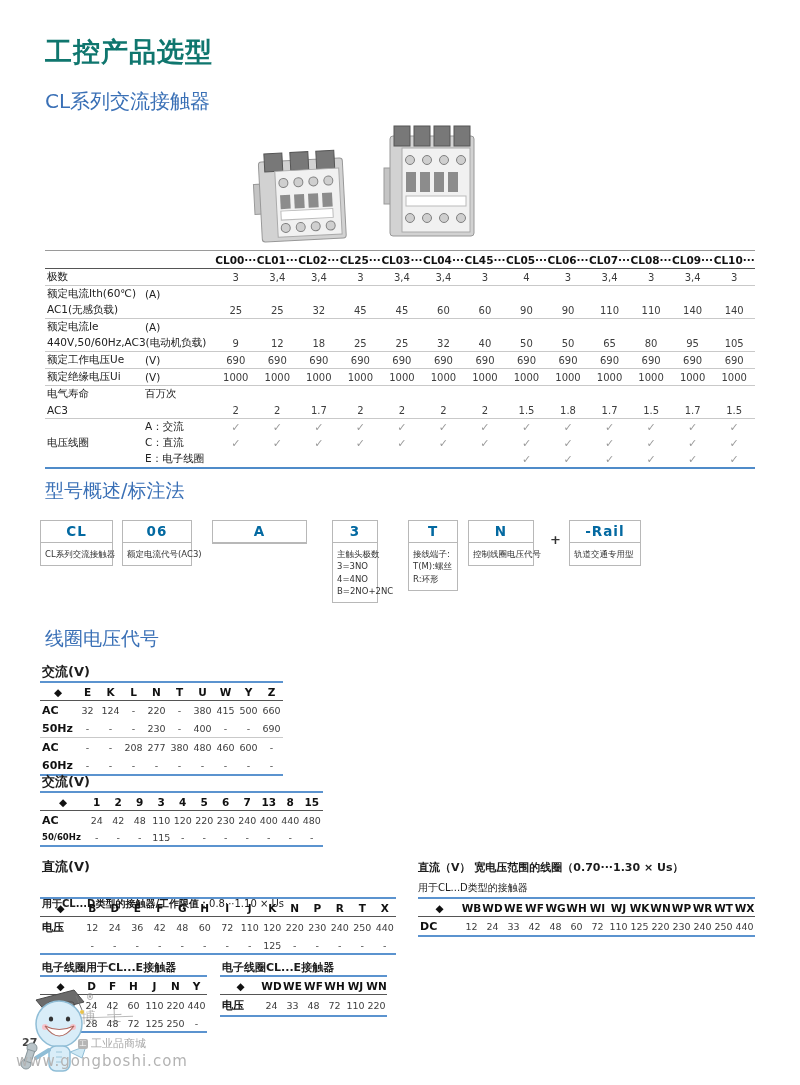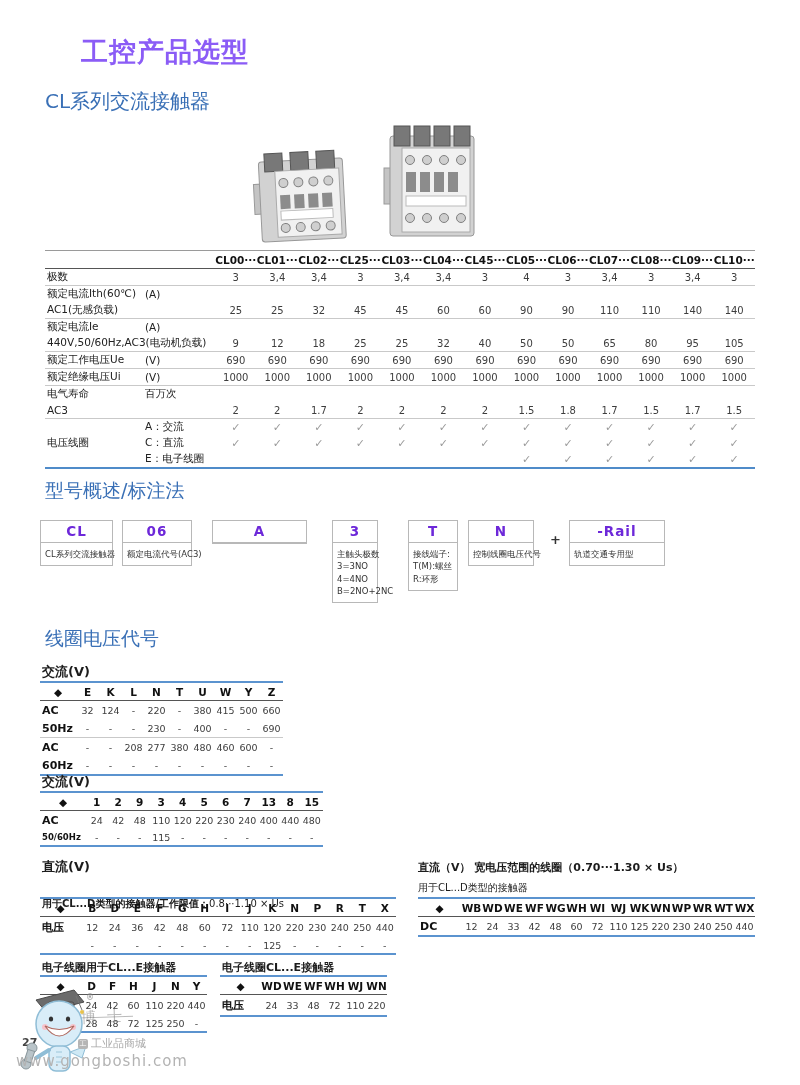--- a/index.html
+++ b/index.html
@@ -1,21 +1,21 @@
 <!DOCTYPE html>
 <html><head>
 <meta charset="utf-8">
 <style>
   html,body{margin:0;padding:0;background:#ffffff;}
   body{width:800px;height:1085px;position:relative;overflow:hidden;
        font-family:"DejaVu Sans","Liberation Sans",sans-serif;color:#222;}
   .abs{position:absolute;}
 
   
-  #page-title{left:45px;top:34px;font-size:27px;font-weight:600;color:#8b5cf6;letter-spacing:1px;margin-left:36px;}
+  #page-title{left:45px;top:34px;font-size:27px;font-weight:600;color:#0f766e;letter-spacing:1px;}
   #page-subtitle{left:45px;top:88px;font-size:20px;font-weight:500;color:#3a70b6;}
   #model-title,#coil-title{font-size:19px;font-weight:500;color:#3a70b6;}
   #model-title{left:45px;top:478px;}
   #coil-title{left:45px;top:626px;}
 
   
   #photos{left:248px;top:118px;width:250px;height:130px;}
 
   
   #spec-wrap{left:45px;top:250px;width:710px;}
@@ -27,21 +27,21 @@
   #spec-table tr.grp{border-top:1px solid #c9c9c9;}
   #spec-table td.lab{white-space:nowrap;padding-left:2px;}
   #spec-table td.unit{white-space:nowrap;}
   #spec-table td.val{text-align:center;color:#3d3d3d;font-size:10px;}
   #spec-table td.check{color:#9a9a9a;font-size:11px;text-align:center;}
   #spec-table td.coil-main{vertical-align:middle;}
 
   
   #model-boxes{left:40px;top:520px;width:735px;display:flex;align-items:flex-start;}
   .mbox{background:#fff;border:1px solid #b8b8b8;box-sizing:border-box;flex:none;}
-  .mcode{height:21px;line-height:21px;text-align:center;color:#6d28d9;font-weight:bold;
+  .mcode{height:21px;line-height:21px;text-align:center;color:#0369a1;font-weight:bold;
          font-size:13.5px;border-bottom:1px solid #b8b8b8;letter-spacing:1px;}
   .mdesc{padding:5px 4px;font-size:8.5px;color:#333;line-height:1.45;}
   .mline{white-space:nowrap;}
   .mplus{flex:none;font-size:13px;font-weight:bold;color:#333;margin:12px 8px 0 0;}
 
   
   .tbl-label{font-size:13px;font-weight:bold;color:#1c1c1c;}
   .note{font-size:10px;color:#1c1c1c;}
   .note .nb{font-weight:bold;}
   .sec-title{font-size:11px;font-weight:bold;color:#1c1c1c;}
@@ -361,21 +361,21 @@
         <div class="mline">R:环形</div>
       </div>
     </div>
     <div class="mbox" style="width: 66px; margin-right: 16px;">
       <div class="mcode">N</div>
       <div class="mdesc">
         <div class="mline">控制线圈电压代号</div>
       </div>
     </div>
     <span class="mplus">+</span>
-    <div class="mbox" style="width: 96px; margin-right: 0px;">
+    <div class="mbox" style="width: 72px; margin-right: 0px;">
       <div class="mcode">-Rail</div>
       <div class="mdesc">
         <div class="mline">轨道交通专用型</div>
       </div>
     </div>
   </div>
 
 <div class="abs" id="coil-title">线圈电压代号</div>
 
 <div class="abs tbl-label" id="lab-ac1">交流(V)</div>

